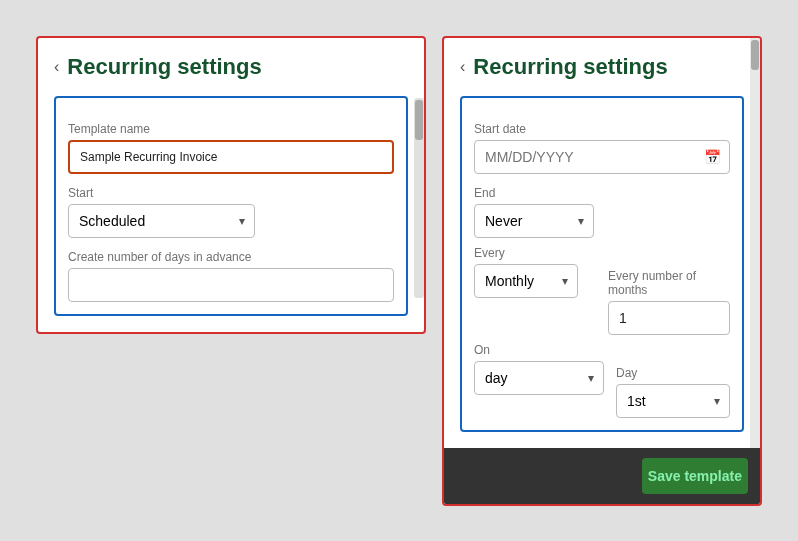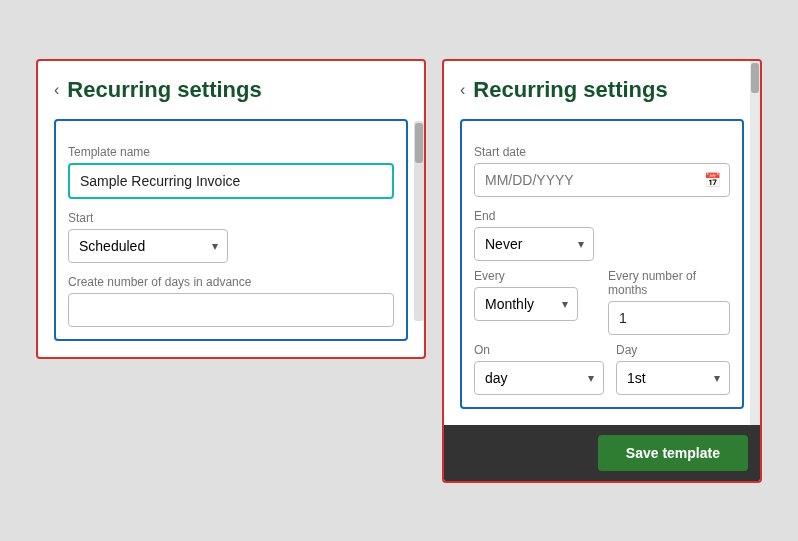--- a/index.html
+++ b/index.html
@@ -52,40 +52,40 @@
       position: relative;
     }
     .field-label {
       font-size: 12px;
       color: #737373;
       margin-bottom: 4px;
       display: block;
     }
     .text-input {
       width: 100%;
-      border: 2px solid #14b8a6;
+      border: 2px solid #c2410c;
       border-radius: 4px;
       padding: 8px 10px;
-      font-size: 14px;
+      font-size: 12px;
       outline: none;
       color: #222;
     }
     .plain-input {
       width: 100%;
       border: 1px solid #bbb;
       border-radius: 4px;
       padding: 8px 10px;
       font-size: 14px;
       outline: none;
       color: #222;
     }
     .select-wrapper {
       position: relative;
       display: inline-block;
-      width: 160px;
+      width: 187px;
     }
     .select-wrapper select {
       width: 100%;
       border: 1px solid #bbb;
       border-radius: 4px;
       padding: 8px 30px 8px 10px;
       font-size: 14px;
       appearance: none;
       background: #fff;
       cursor: pointer;
@@ -179,43 +179,43 @@
       transform: translateY(-50%);
       font-size: 14px;
       color: #555;
     }
     .two-col {
       display: flex;
       gap: 12px;
       margin-top: 8px;
     }
     .col-left { flex: 1; }
-    .col-right { flex: 1; }
+    .col-right { flex: 1; margin-top: 23px; }
     .months-input {
       width: 100%;
       border: 1px solid #bbb;
       border-radius: 4px;
       padding: 8px 10px;
       font-size: 14px;
       outline: none;
       color: #222;
     }
     .bottom-bar {
       background: #333;
       padding: 10px 12px;
       display: flex;
       justify-content: flex-end;
       align-items: center;
     }
     .save-btn {
       background: #2e7d32;
-      color: #ffffff;
+      color: #86efac;
       border: none;
       border-radius: 4px;
-      padding: 10px 28px;
+      padding: 10px 6px;
       font-size: 14px;
       font-weight: bold;
       cursor: pointer;
     }
   </style>
 </head>
 <body>
 
 <div class="panels-wrapper">
 

